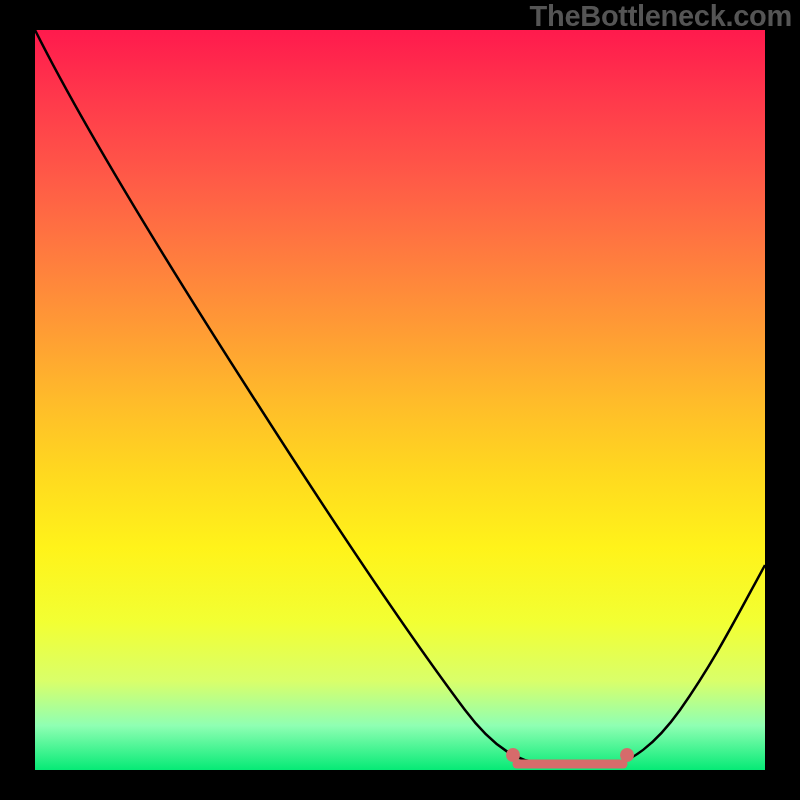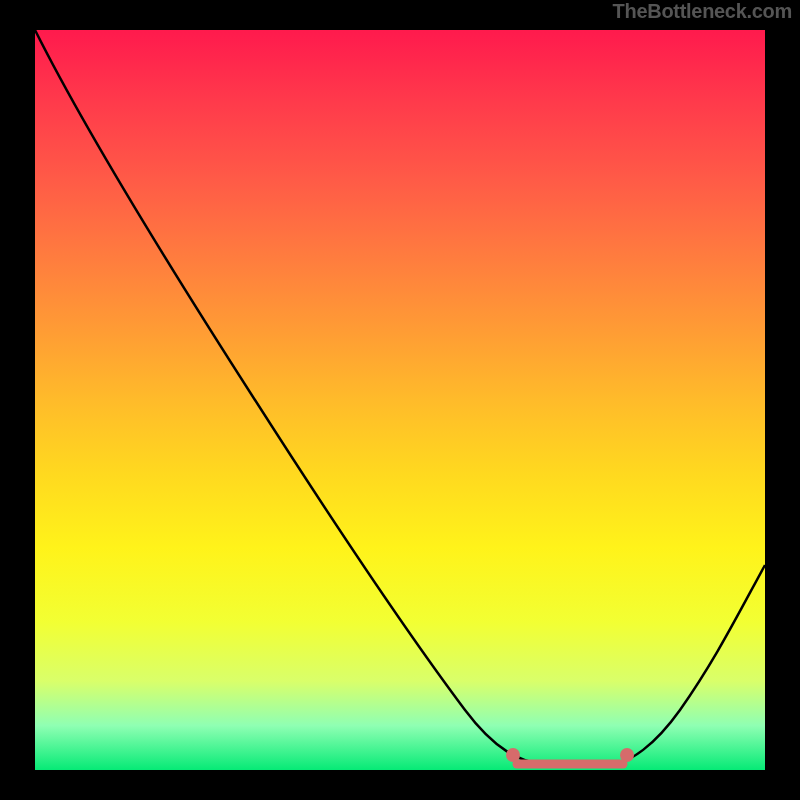--- a/index.html
+++ b/index.html
@@ -8,21 +8,21 @@
     height: 800px;
     background: #000;
     font-family: Arial, Helvetica, sans-serif;
     position: relative;
     overflow: hidden;
   }
   .watermark {
     position: absolute;
     top: 0;
     right: 8px;
-    font-size: 20px;
+    font-size: 29px;
     font-weight: 600;
     color: #555;
     letter-spacing: -0.3px;
     z-index: 3;
   }
   .plot {
     position: absolute;
     left: 35px;
     top: 30px;
     width: 730px;

